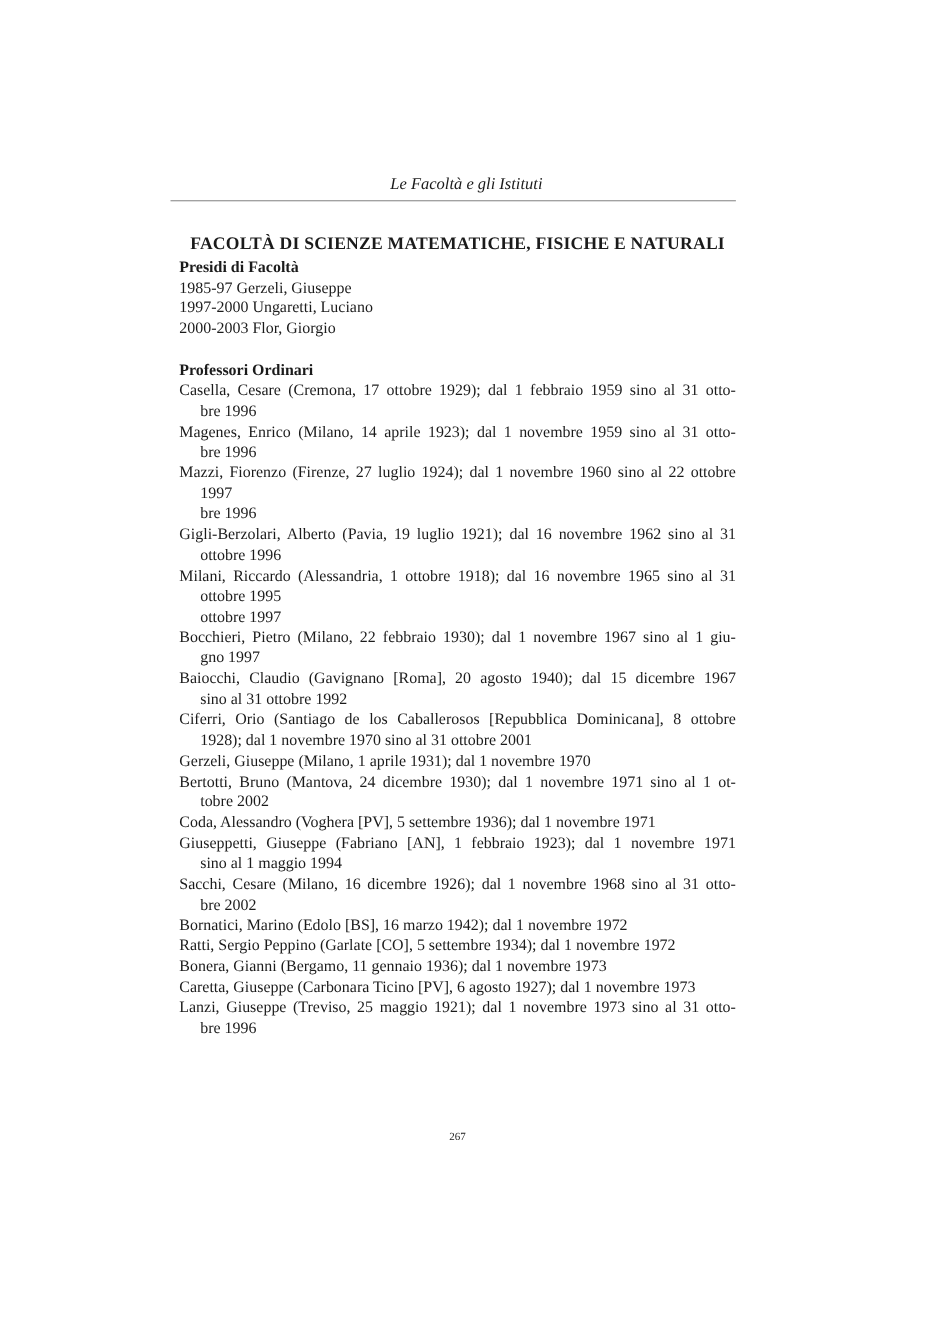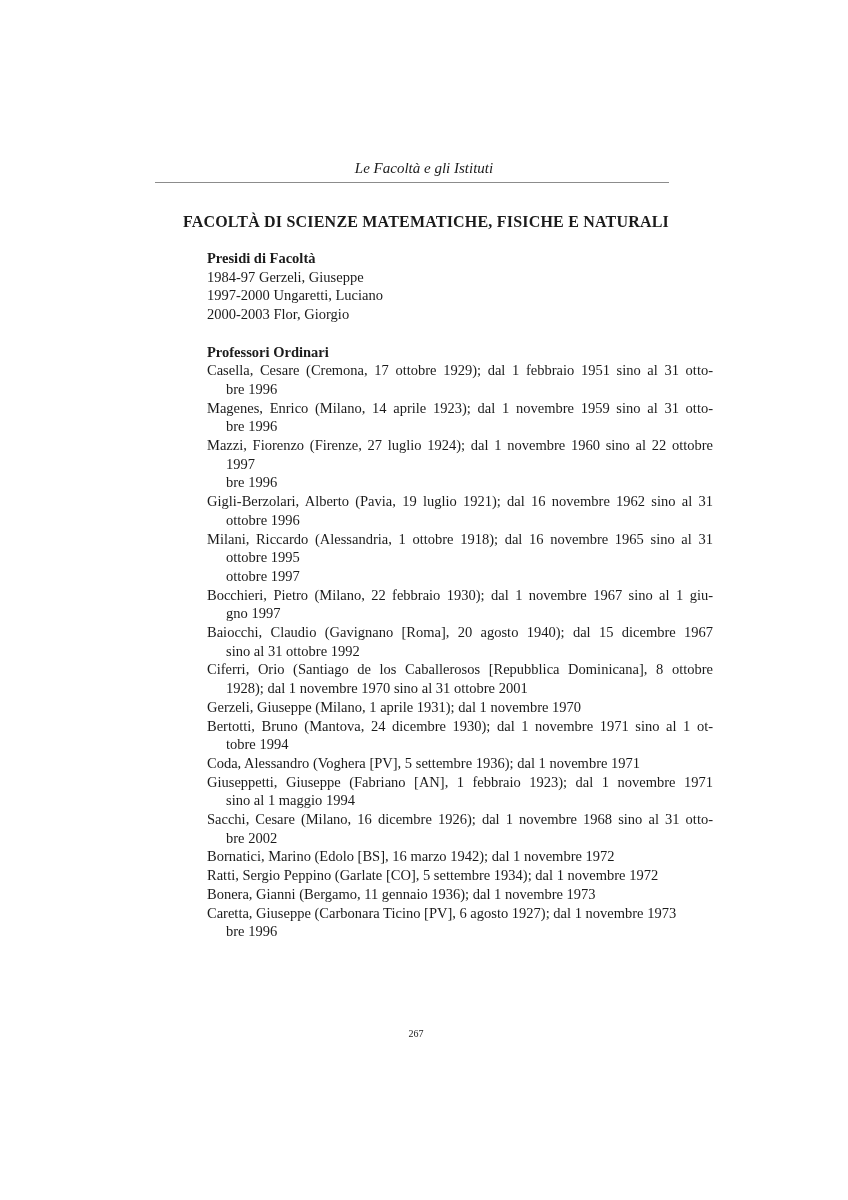--- a/index.html
+++ b/index.html
@@ -15,26 +15,26 @@
     position: absolute; top: 160px; left: 0; width: 848px;
     text-align: center; font-style: italic; font-size: 15px;
     line-height: 17px;
   }
   .header-rule {
     position: absolute; top: 182px; left: 155px; width: 514px;
     border-top: 1px solid #8c8c8c; height: 0;
   }
   .page-title {
     position: absolute; top: 212px; left: 163px; width: 506px;
-    text-align: right; font-weight: bold; font-size: 16px;
+    text-align: center; font-weight: bold; font-size: 16px;
     line-height: 19px; letter-spacing: 0.2px;
   }
   .body-block {
-    position: absolute; top: 249px; left: 163px; width: 506px;
-    font-size: 14.5px; line-height: 18.7px; margin-left: 44px;
+    position: absolute; top: 234px; left: 163px; width: 506px;
+    font-size: 14.5px; line-height: 18.7px;
   }
   .section-heading { font-weight: bold; }
   .professori-section { margin-top: 18.7px; }
   .line { min-height: 18.7px; }
   .line.full { text-align: justify; text-align-last: justify; }
   .line.cont { padding-left: 19px; }
   .page-number {
     position: absolute; top: 1025px; left: 163px; width: 506px;
     text-align: center; font-size: 10px; line-height: 18px;
   }
@@ -48,31 +48,31 @@
 
   <div class="header-rule" style="border-top-color: rgb(140, 140, 140);"></div>
 
   <div class="page-title">FACOLTÀ DI SCIENZE MATEMATICHE, FISICHE E NATURALI</div>
 
   <div class="body-block">
 
     <div class="presidi-section">
       <div class="section-heading line">Presidi di Facoltà</div>
       <div>
-          <div class="line">1984-97 Gerzeli, Giuseppe</div>
+          <div class="line">1985-97 Gerzeli, Giuseppe</div>
           <div class="line">1997-2000 Ungaretti, Luciano</div>
           <div class="line">2000-2003 Flor, Giorgio</div>
         </div>
     </div>
 
     <div class="professori-section">
       <div class="section-heading line">Professori Ordinari</div>
       <div>
           <div class="entry">
-            <div class="line full">Casella, Cesare (Cremona, 17 ottobre 1929); dal 1 febbraio 1951 sino al 31 otto-</div>
+            <div class="line full">Casella, Cesare (Cremona, 17 ottobre 1929); dal 1 febbraio 1959 sino al 31 otto-</div>
             <div class="line cont">bre 1996</div>
           </div>
           <div class="entry">
             <div class="line full">Magenes, Enrico (Milano, 14 aprile 1923); dal 1 novembre 1959 sino al 31 otto-</div>
             <div class="line cont">bre 1996</div>
           </div>
           <div class="entry">
             <div class="line full">Mazzi, Fiorenzo (Firenze, 27 luglio 1924); dal 1 novembre 1960 sino al 22 ottobre</div>
             <div class="line cont">1997</div>
           </div>
@@ -100,21 +100,21 @@
           </div>
           <div class="entry">
             <div class="line full">Ciferri, Orio (Santiago de los Caballerosos [Repubblica Dominicana], 8 ottobre</div>
             <div class="line cont">1928); dal 1 novembre 1970 sino al 31 ottobre 2001</div>
           </div>
           <div class="entry">
             <div class="line">Gerzeli, Giuseppe (Milano, 1 aprile 1931); dal 1 novembre 1970</div>
           </div>
           <div class="entry">
             <div class="line full">Bertotti, Bruno (Mantova, 24 dicembre 1930); dal 1 novembre 1971 sino al 1 ot-</div>
-            <div class="line cont">tobre 1994</div>
+            <div class="line cont">tobre 2002</div>
           </div>
           <div class="entry">
             <div class="line">Coda, Alessandro (Voghera [PV], 5 settembre 1936); dal 1 novembre 1971</div>
           </div>
           <div class="entry">
             <div class="line full">Giuseppetti, Giuseppe (Fabriano [AN], 1 febbraio 1923); dal 1 novembre 1971</div>
             <div class="line cont">sino al 1 maggio 1994</div>
           </div>
           <div class="entry">
             <div class="line full">Sacchi, Cesare (Milano, 16 dicembre 1926); dal 1 novembre 1968 sino al 31 otto-</div>
@@ -126,20 +126,21 @@
           <div class="entry">
             <div class="line">Ratti, Sergio Peppino (Garlate [CO], 5 settembre 1934); dal 1 novembre 1972</div>
           </div>
           <div class="entry">
             <div class="line">Bonera, Gianni (Bergamo, 11 gennaio 1936); dal 1 novembre 1973</div>
           </div>
           <div class="entry">
             <div class="line">Caretta, Giuseppe (Carbonara Ticino [PV], 6 agosto 1927); dal 1 novembre 1973</div>
           </div>
           <div class="entry">
+            <div class="line full">Lanzi, Giuseppe (Treviso, 25 maggio 1921); dal 1 novembre 1973 sino al 31 otto-</div>
             <div class="line cont">bre 1996</div>
           </div>
         </div>
     </div>
 
   </div>
 
   <div class="page-number">267</div>
 
 </div>

